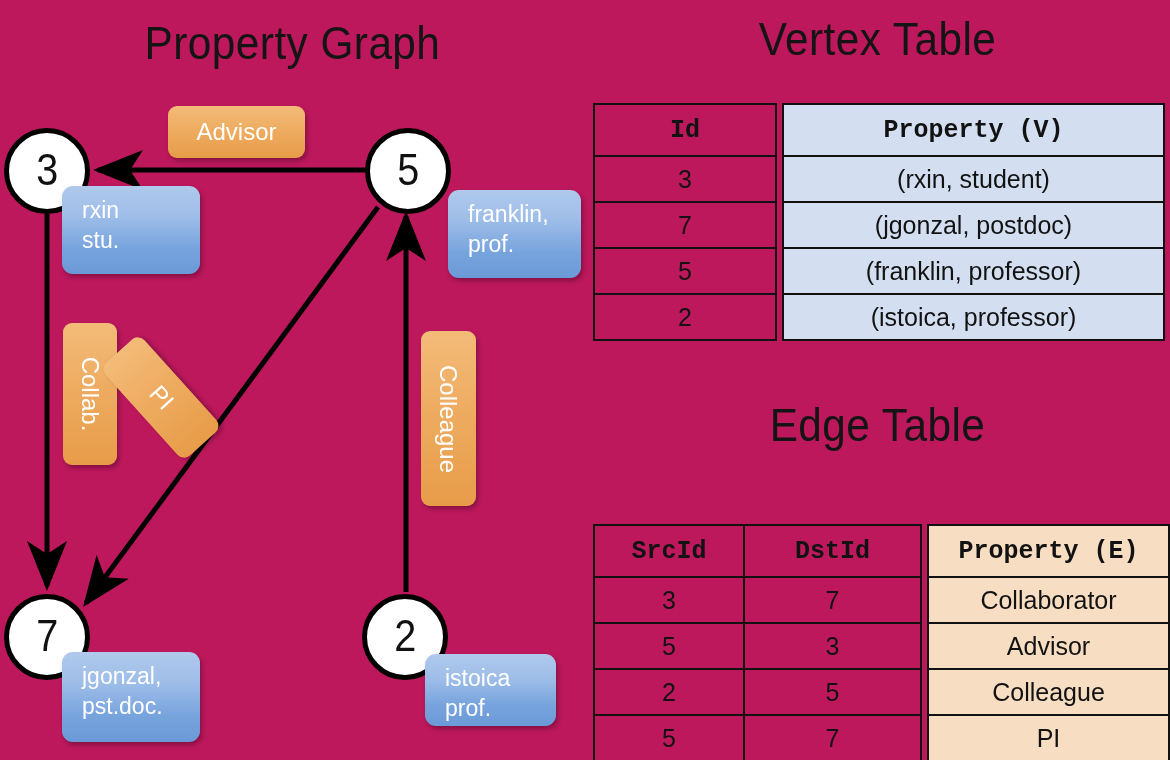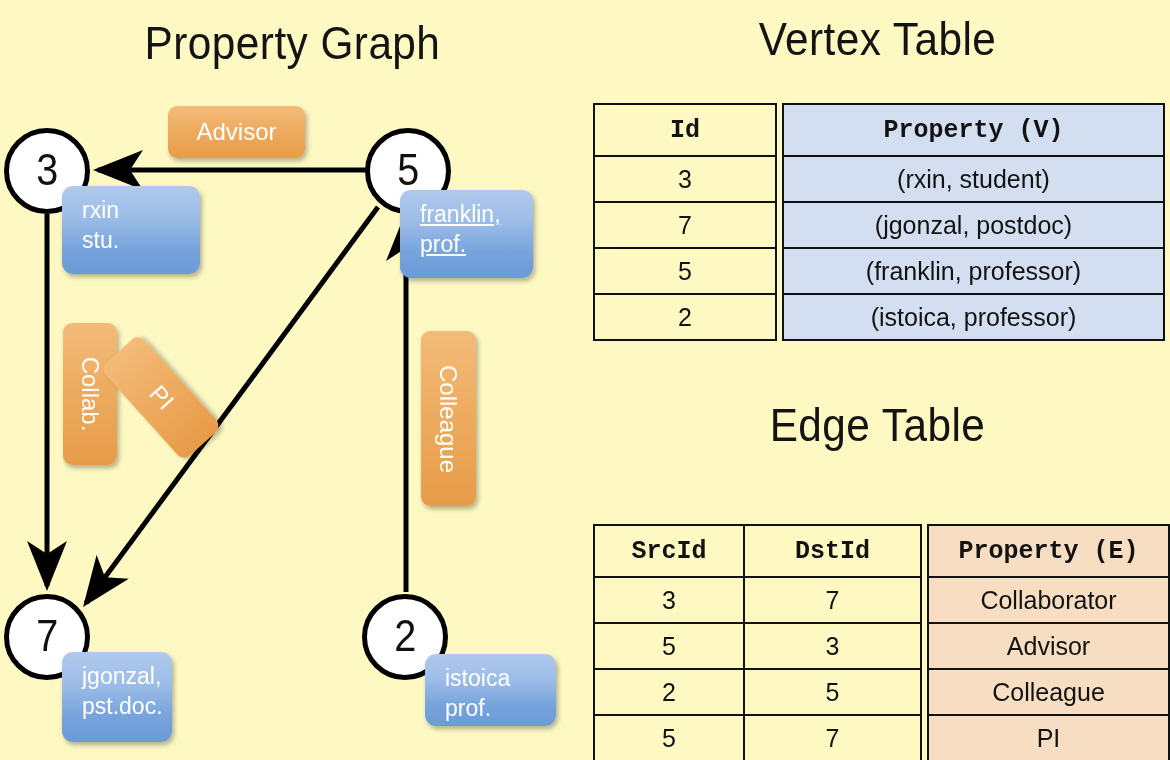--- a/index.html
+++ b/index.html
@@ -4,21 +4,21 @@
 <style>
   html, body {
     margin: 0;
     padding: 0;
     background: #ffffff;
   }
   #root {
     position: relative;
     width: 1170px;
     height: 760px;
-    background: #fef9c3;
+    background: #be185d;
     font-family: "Liberation Sans", sans-serif;
     overflow: hidden;
   }
 
   
   .panel-title {
     position: absolute;
     font-family: "Liberation Sans", sans-serif;
     font-weight: 300;
     font-size: 46px;
@@ -76,22 +76,22 @@
     font-family: "Liberation Sans", sans-serif;
     font-weight: 300;
     font-size: 23px;
     line-height: 1.30;
     padding: 10px 0 0 20px;
     box-sizing: border-box;
     z-index: 5;
   }
   .prop-box span { display: block; white-space: nowrap; }
   #box-rxin      { left: 62px;  top: 186px; width: 138px; height: 88px; }
-  #box-franklin  { left: 400px; top: 190px; width: 133px; height: 88px; text-decoration: underline; }
-  #box-jgonzal   { left: 62px;  top: 652px; width: 110px; height: 90px; }
+  #box-franklin  { left: 448px; top: 190px; width: 133px; height: 88px; }
+  #box-jgonzal   { left: 62px;  top: 652px; width: 138px; height: 90px; }
   #box-istoica   { left: 425px; top: 654px; width: 131px; height: 72px; }
 
   
   .edge-label {
     position: absolute;
     background: linear-gradient(to bottom, #f3bb79 0%, #eeac61 45%, #e79c48 100%);
     border-radius: 9px;
     box-shadow: 2px 3px 5px rgba(0,0,0,0.30);
     color: #ffffff;
     font-family: "Liberation Sans", sans-serif;

